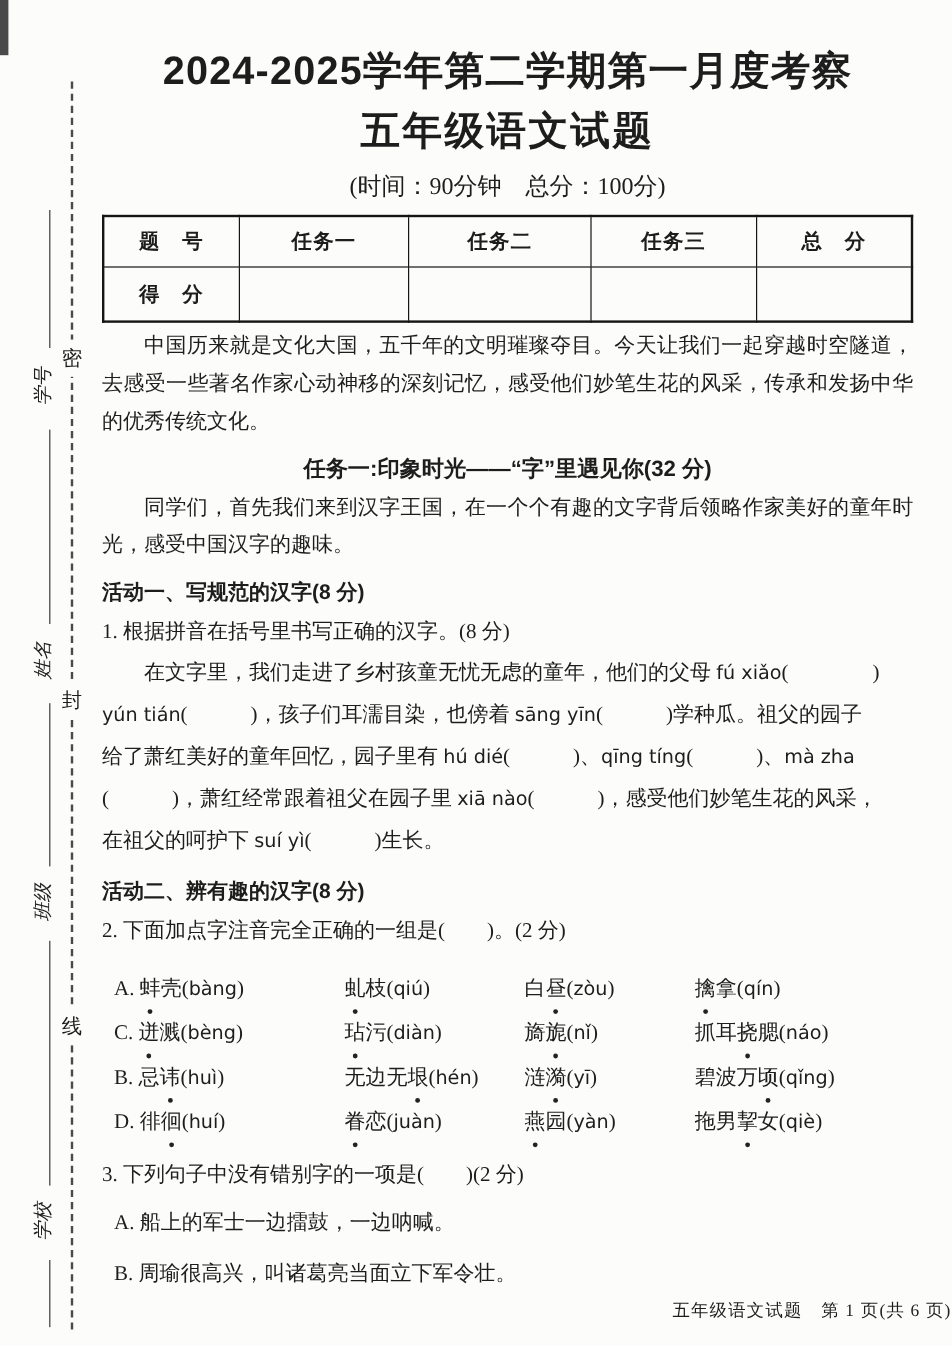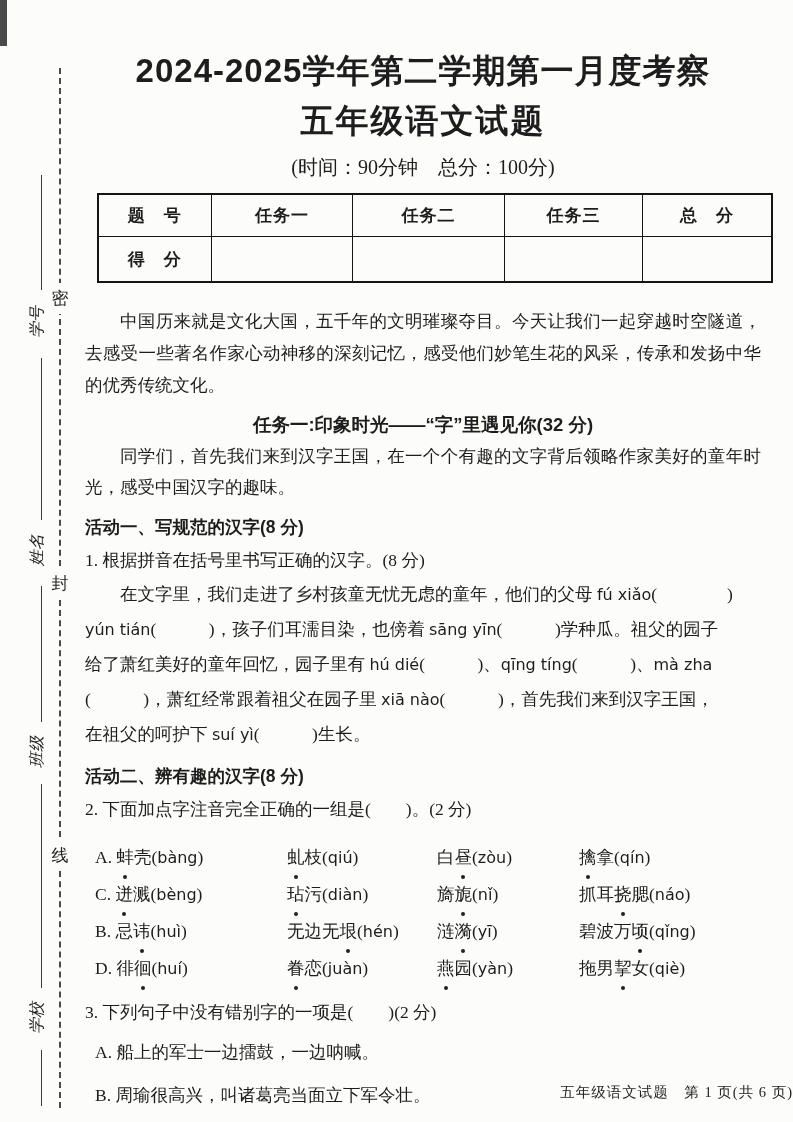--- a/index.html
+++ b/index.html
@@ -20,32 +20,32 @@
   .seal-mi{top:283px;} .seal-feng{top:568px;} .seal-xian{top:840px;}
   .fill-line{position:absolute;left:41px;width:0;border-left:1.5px solid #3a3a3a;}
   .fl1{top:175px;height:115px;} .fl2{top:358px;height:162px;}
   .fl3{top:586px;height:136px;} .fl4{top:784px;height:204px;}
   .fl5{top:1050px;height:56px;}
   .field-label{position:absolute;left:14px;width:46px;height:20px;line-height:20px;
     text-align:center;font-size:16px;font-style:italic;
     transform:rotate(-90deg);transform-origin:center;}
   .f-id{top:312px;} .f-name{top:540px;} .f-class{top:742px;} .f-school{top:1008px;}
   
-  .content{position:absolute;left:85px;top:40px;width:676px;}
+  .content{position:absolute;left:85px;top:28px;width:676px;}
   .title{margin:10px 0 0;text-align:center;font-size:33px;font-weight:bold;
     font-family:"Liberation Sans",sans-serif;letter-spacing:1px;line-height:1.3;}
   .subtitle{margin:8px 0 0;text-align:center;font-size:33px;font-weight:bold;
     font-family:"Liberation Sans",sans-serif;letter-spacing:2px;line-height:1.2;}
   .meta{margin:14px 0 10px;text-align:center;font-size:20px;}
-  table.score{width:100%;border-collapse:collapse;border:2.5px solid #151515;margin:12px;font-family:Liberation Mono, monospace;}
+  table.score{width:100%;border-collapse:collapse;border:2.5px solid #151515;margin:0;font-family:Liberation Mono, monospace;}
   table.score td{border:1.5px solid #151515;text-align:center;
     font-size:17px;font-weight:bold;letter-spacing:1px;}
   table.score tr.r1 td{height:39px;} table.score tr.r2 td{height:42px;}
   td.c0{width:16.8%;} td.c1{width:21%;} td.c2{width:22.5%;} td.c3{width:20.5%;}
-  .intro{margin:22px 0 0;font-size:17.5px;line-height:32px;text-indent:2em;text-align:justify;}
+  .intro{margin:2px 0 0;font-size:17.5px;line-height:32px;text-indent:2em;text-align:justify;}
   .task-title{margin:11px 0 2px;text-align:center;font-size:18.5px;font-weight:bold;
     font-family:"Liberation Sans",sans-serif;}
   .lead{margin:4px 0 0;font-size:17.5px;line-height:31px;text-indent:2em;text-align:justify;}
   .activity{margin:12px 0 4px;font-size:17.5px;font-weight:bold;
     font-family:"Liberation Sans",sans-serif;}
   .stem{margin:6px 0 2px;font-size:17.5px;line-height:30px;}
   .passage{font-size:17.5px;line-height:34px;}
   .pline.first{text-indent:2em;}
   .py{font-family:"DejaVu Sans",sans-serif;font-size:16px;}
   .opt-row{display:grid;grid-template-columns:192px 150px 142px 1fr;
@@ -108,21 +108,21 @@
 
     <div class="task-title">任务一:印象时光——“字”里遇见你(32 分)</div>
     <p class="lead">同学们，首先我们来到汉字王国，在一个个有趣的文字背后领略作家美好的童年时光，感受中国汉字的趣味。</p>
 
     <div class="activity">活动一、写规范的汉字(8 分)</div>
     <div class="stem">1. 根据拼音在括号里书写正确的汉字。(8 分)</div>
     <div class="passage">
         <div class="pline first"><span>在文字里，我们走进了乡村孩童无忧无虑的童年，他们的父母 </span><span class="py">fú xiǎo</span><span>(　　　　)</span></div>
         <div class="pline"><span class="py">yún tián</span><span>(　　　)，孩子们耳濡目染，也傍着 </span><span class="py">sāng yīn</span><span>(　　　)学种瓜。祖父的园子</span></div>
         <div class="pline"><span>给了萧红美好的童年回忆，园子里有 </span><span class="py">hú dié</span><span>(　　　)、</span><span class="py">qīng tíng</span><span>(　　　)、</span><span class="py">mà zha</span></div>
-        <div class="pline"><span>(　　　)，萧红经常跟着祖父在园子里 </span><span class="py">xiā nào</span><span>(　　　)，首先我们来到汉字王国，</span></div>
+        <div class="pline"><span>(　　　)，萧红经常跟着祖父在园子里 </span><span class="py">xiā nào</span><span>(　　　)，感受他们妙笔生花的风采，</span></div>
         <div class="pline"><span>在祖父的呵护下 </span><span class="py">suí yì</span><span>(　　　)生长。</span></div>
       </div>
 
     <div class="activity">活动二、辨有趣的汉字(8 分)</div>
     <div class="stem">2. 下面加点字注音完全正确的一组是(　　)。(2 分)</div>
     <div class="q2opts">
         <div class="opt-row">
           <span class="opt-cell">A. <span class="dotted">蚌</span>壳(<span class="py">bàng</span>)</span>
           <span class="opt-cell"><span class="dotted">虬</span>枝(<span class="py">qiú</span>)</span>
           <span class="opt-cell">白<span class="dotted">昼</span>(<span class="py">zòu</span>)</span>

